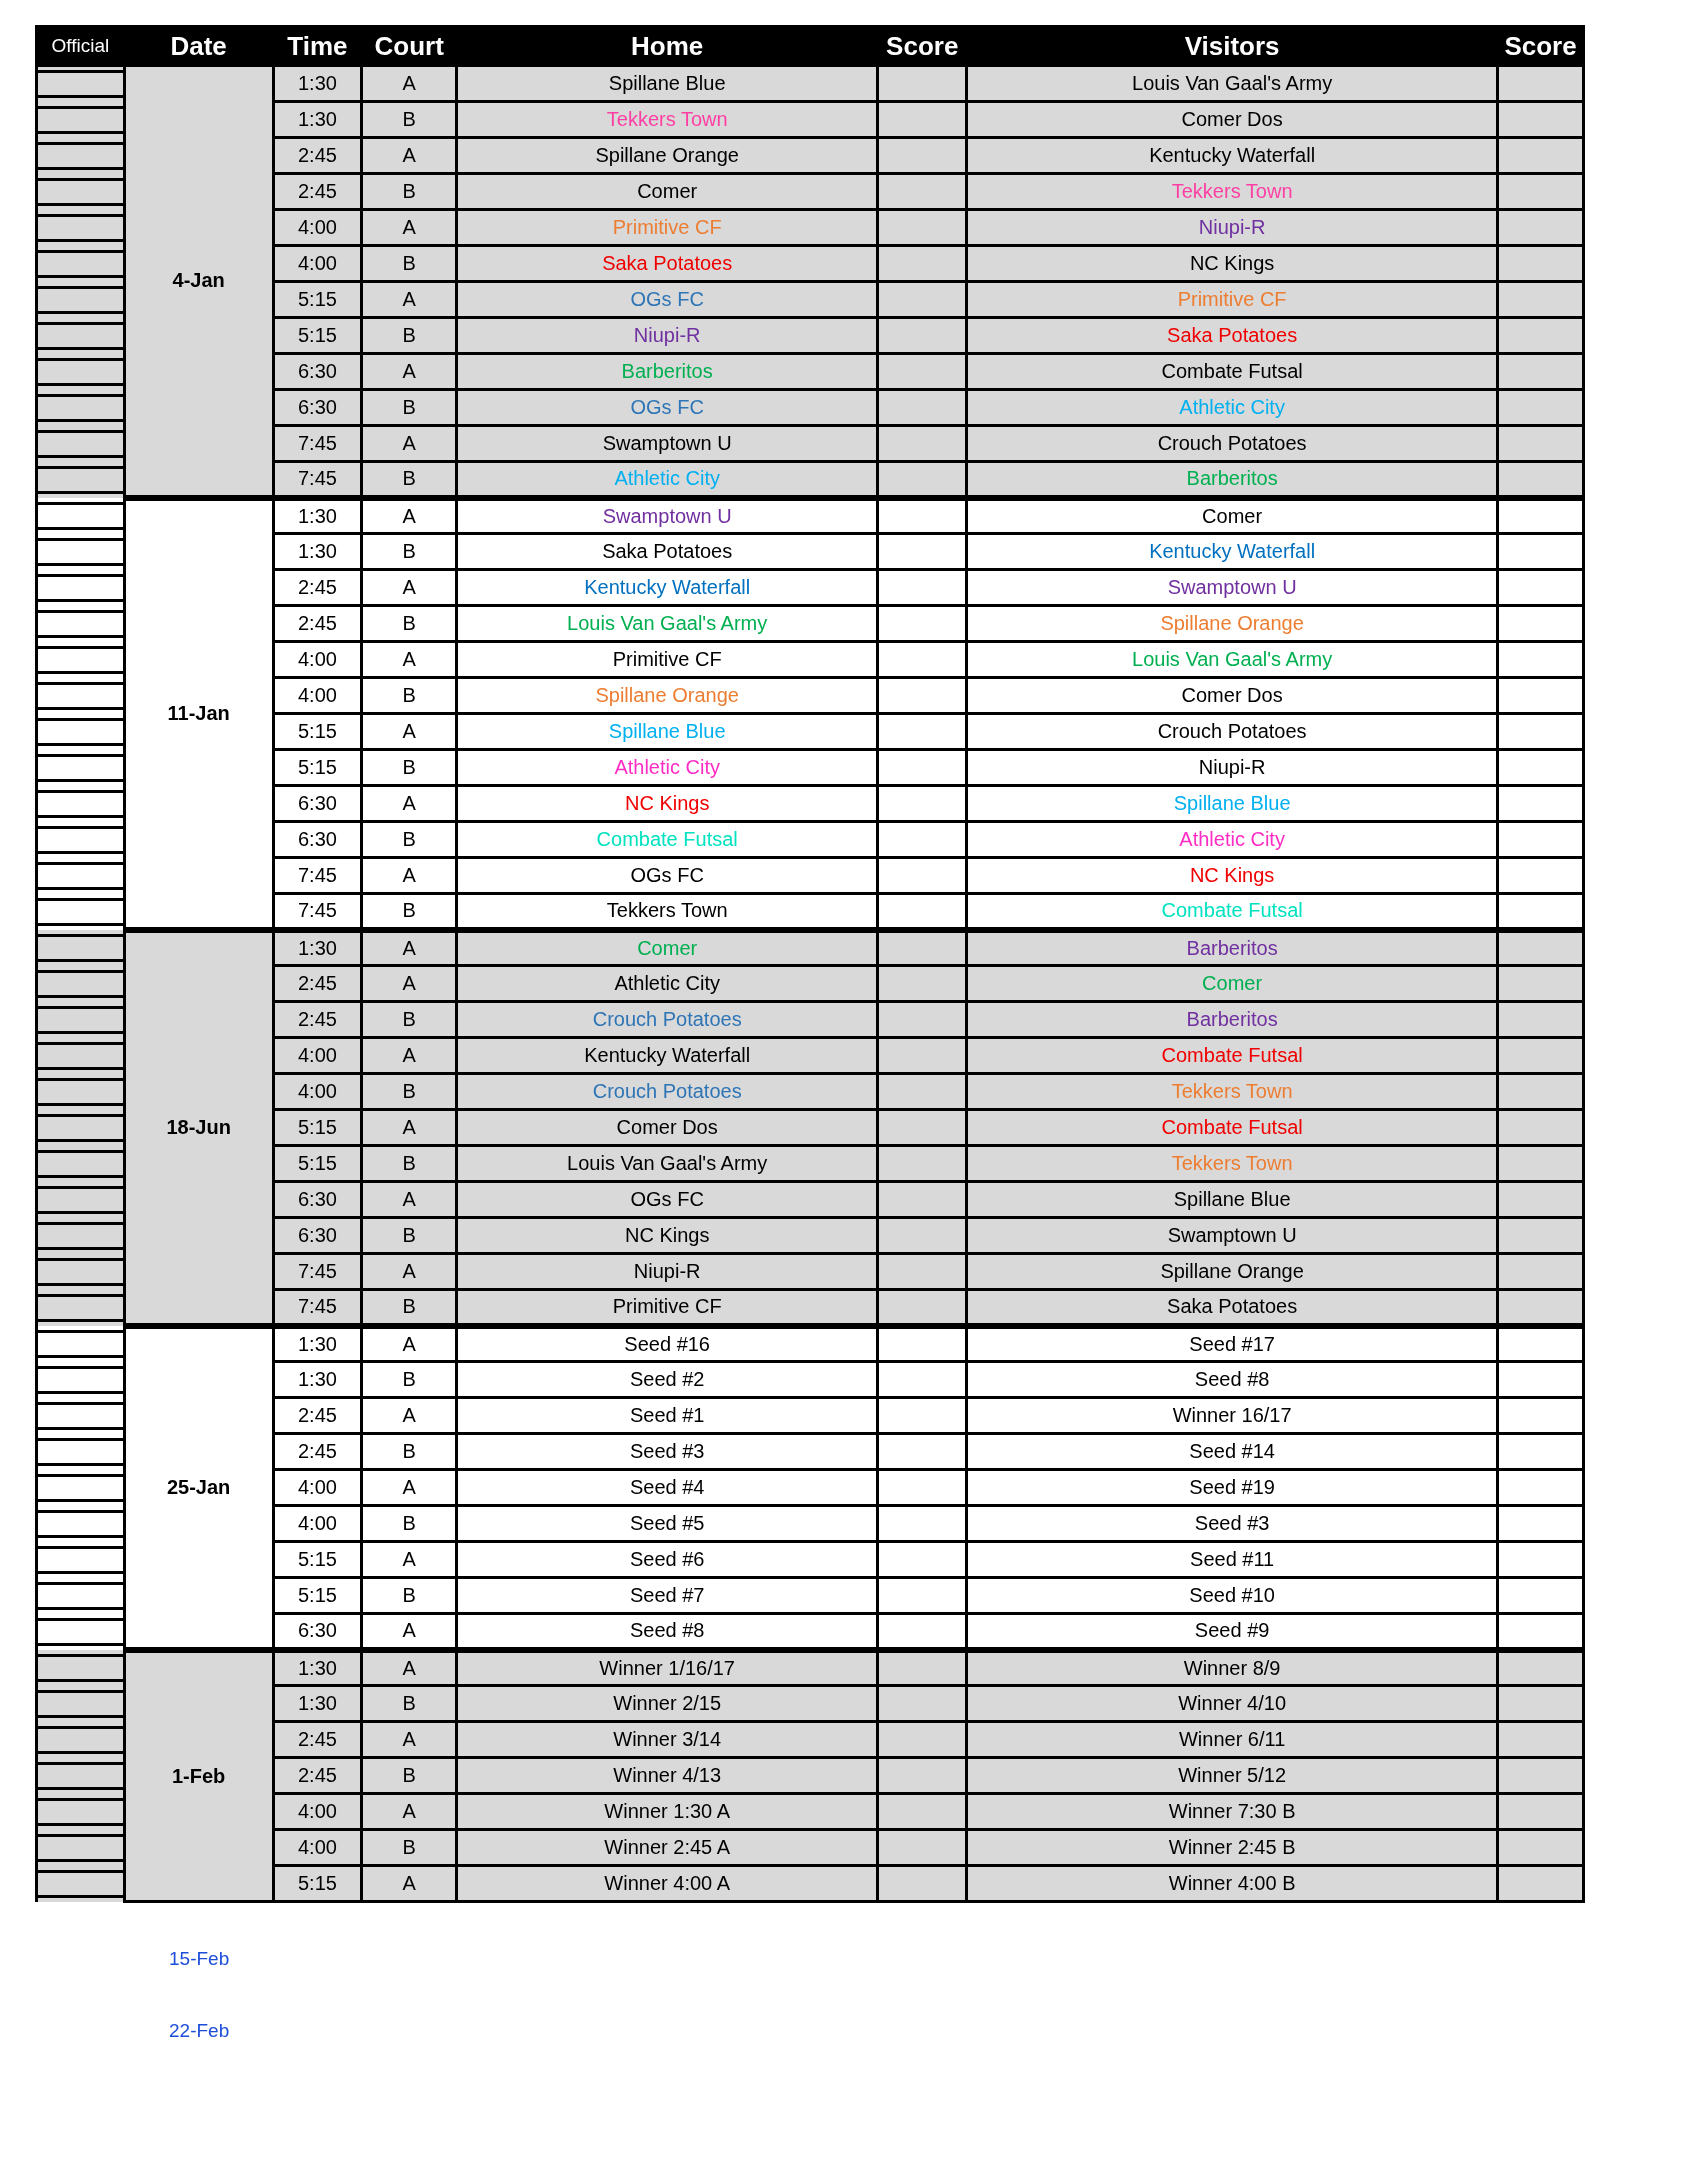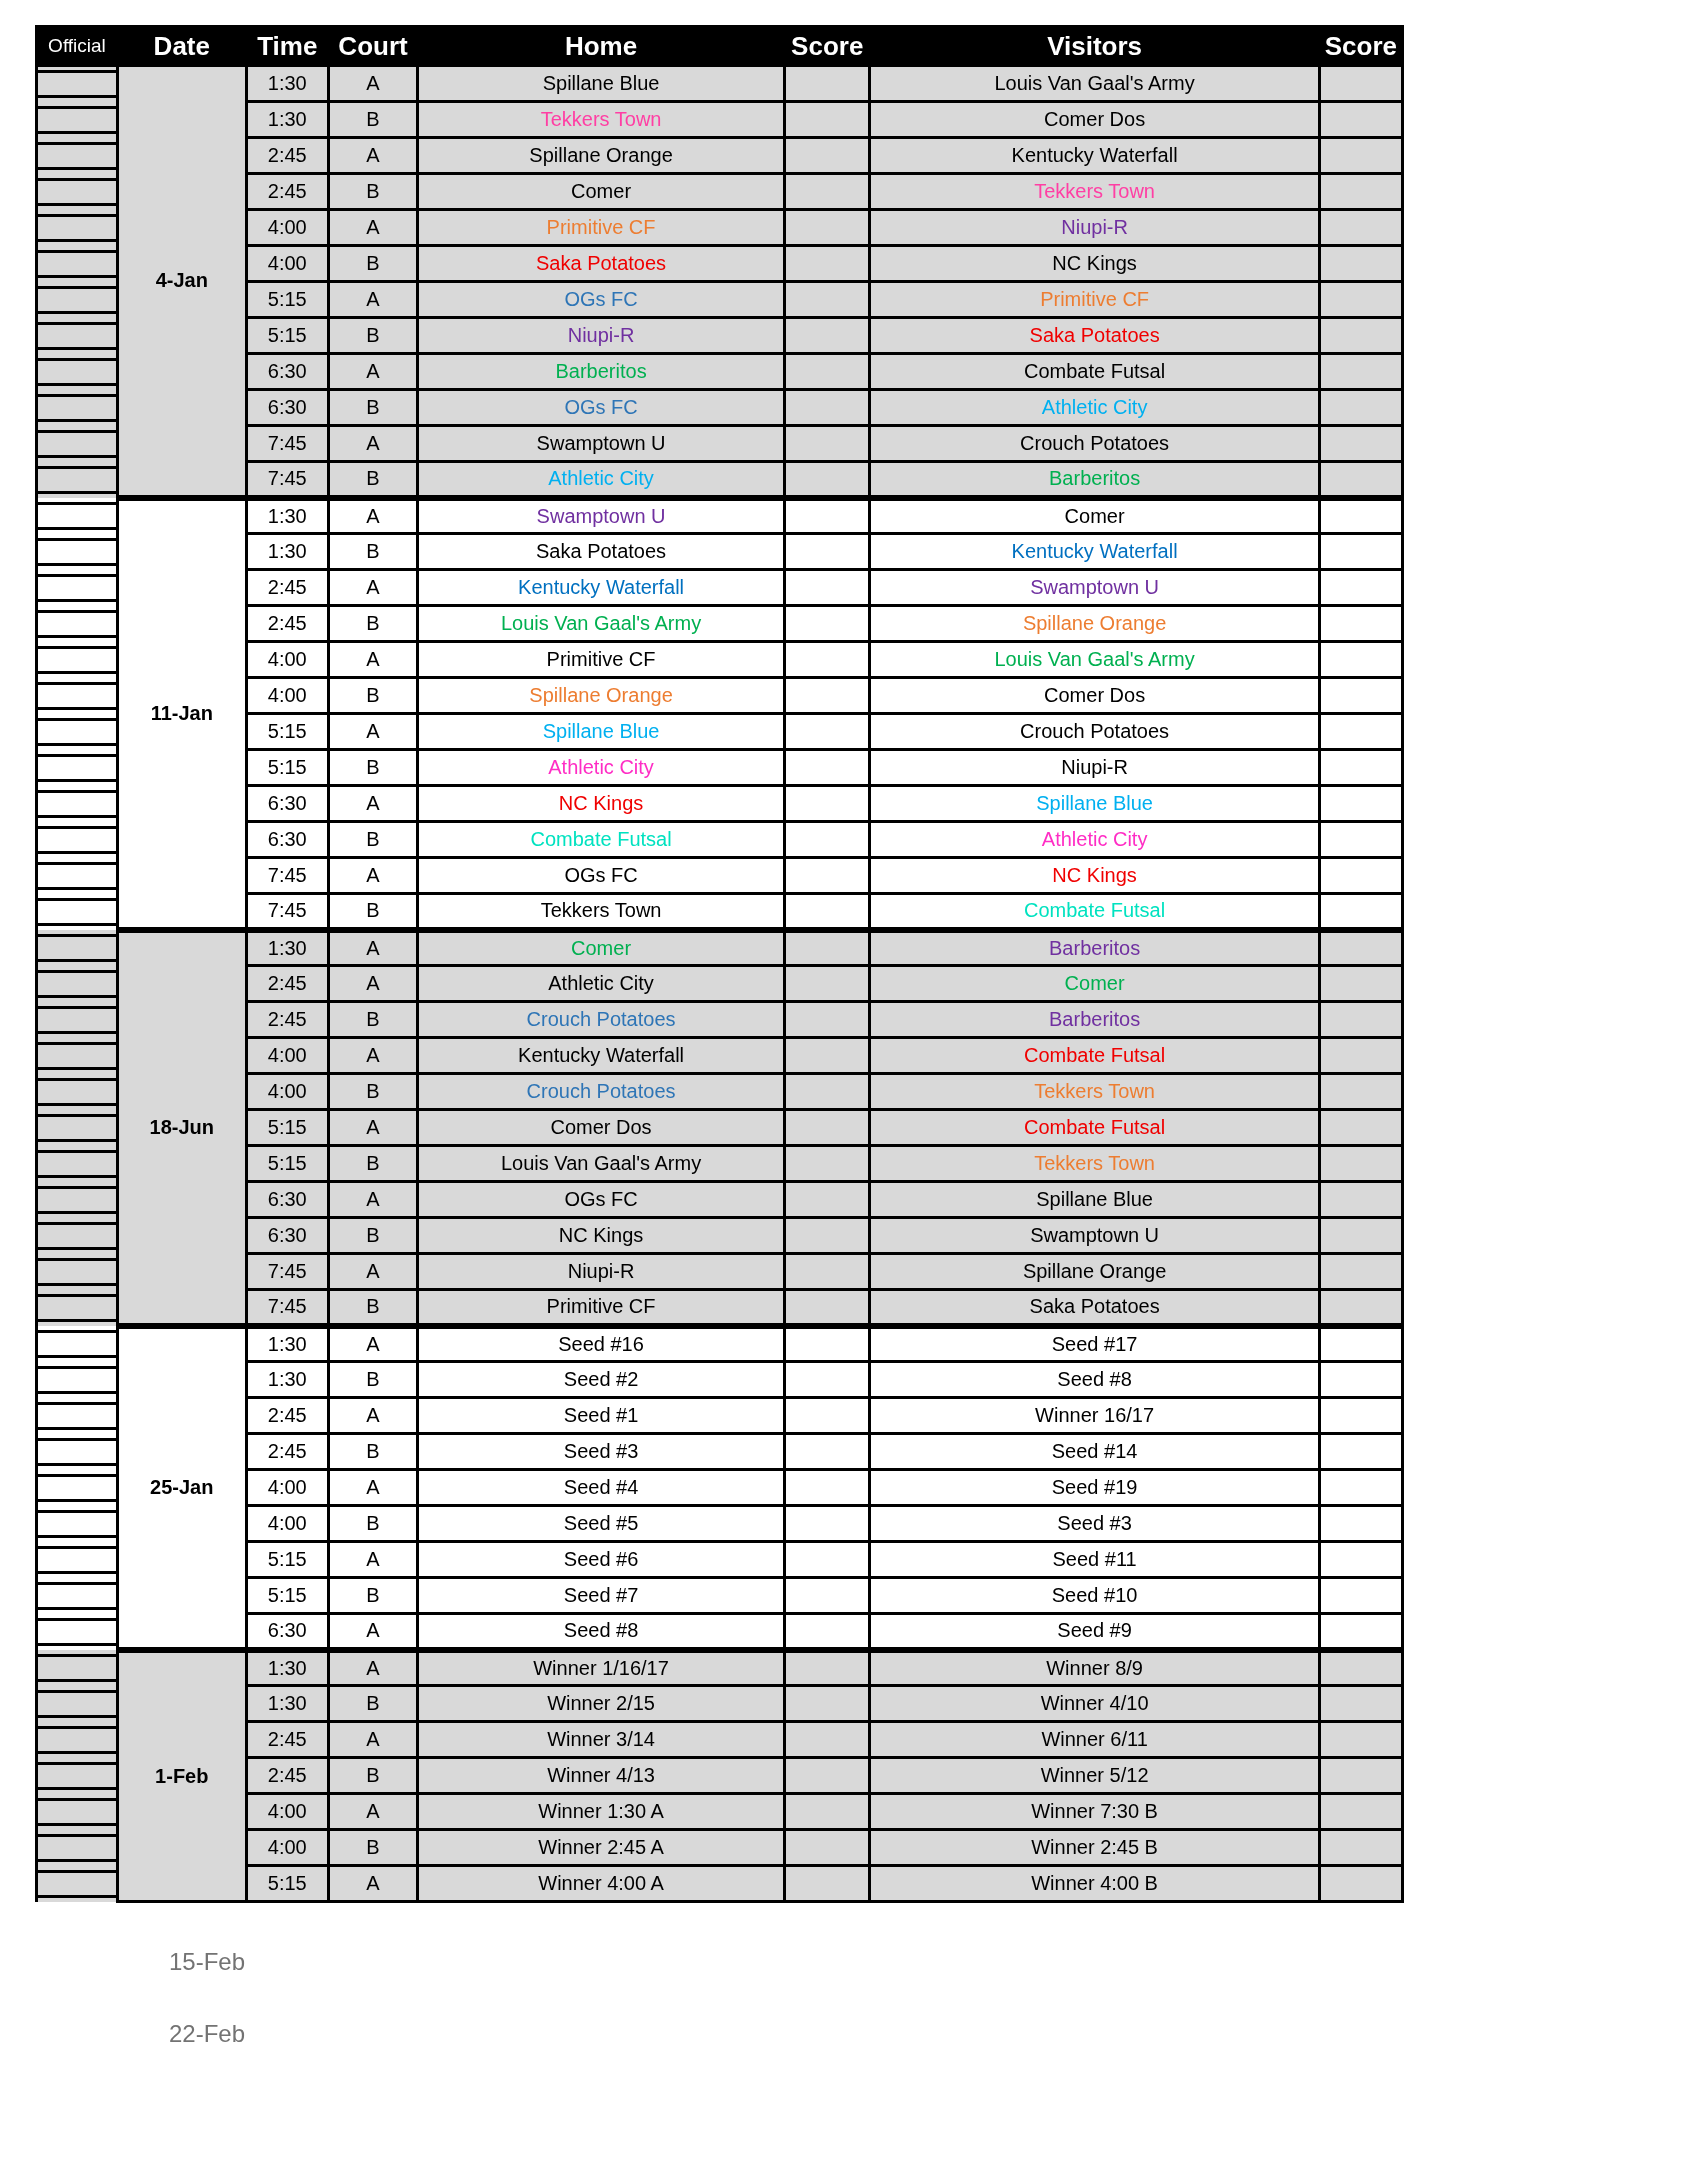--- a/index.html
+++ b/index.html
@@ -1,18 +1,18 @@
 <!DOCTYPE html>
 <html><head>
 <meta charset="utf-8">
 <style>
   html,body{margin:0;padding:0;background:#ffffff;}
   .page{
     position:relative;
-    width:1404px;height:2178px;
+    width:1585px;height:2178px;
     background:#ffffff;
     font-family:"Liberation Sans",sans-serif;
     color:#000;
     overflow:hidden;
   }
   table.schedule{
     position:absolute;left:35px;top:25px;
     border-collapse:collapse;table-layout:fixed;
   }
   .schedule th,.schedule td{
@@ -32,21 +32,21 @@
   tr.plain td{background:#ffffff;}
   td.date{font-weight:bold;font-size:22px;}
   tr.block-start td{border-top-width:6px;}
   td.official{border-top:none;border-bottom:none;}
   .official-box{
     height:22px;margin:3px 0;
     border-top:3px solid #000;border-bottom:3px solid #000;
   }
   .footer-date{
     position:absolute;left:169px;
-    font-size:24px;color:#737373;
+    font-size:19px;color:#1d4ed8;
   }
   .footer-date-1{top:1948px;}
   .footer-date-2{top:2020px;}
 </style>
 </head>
 <body>
 
 <div class="page">
   <table class="schedule">
     <colgroup>

